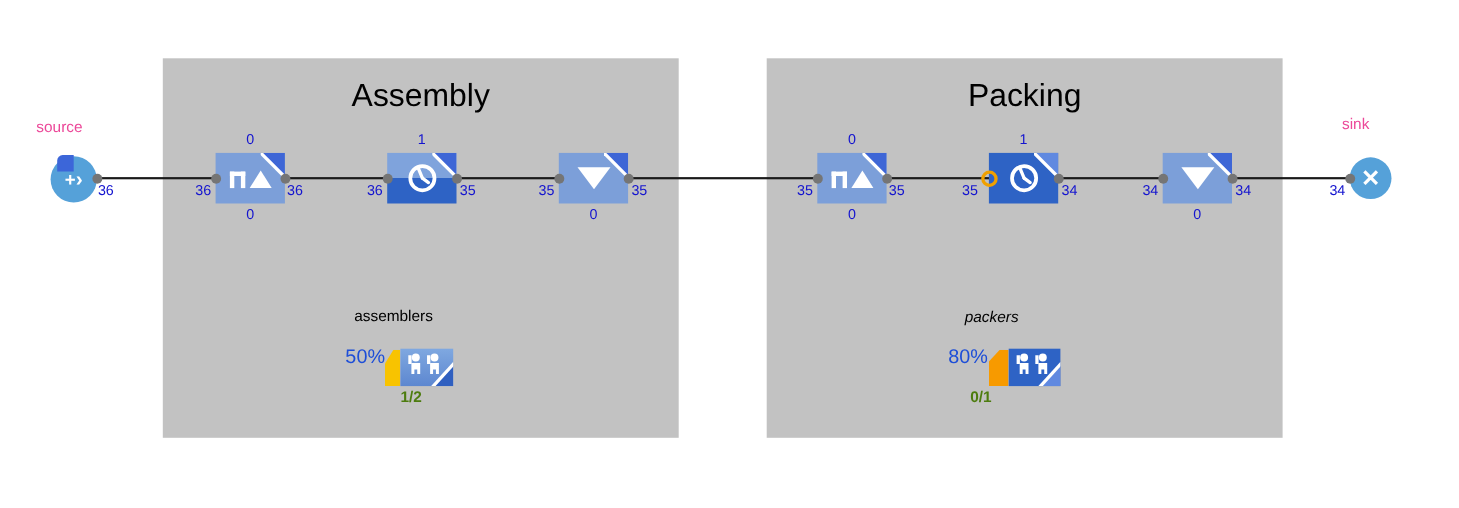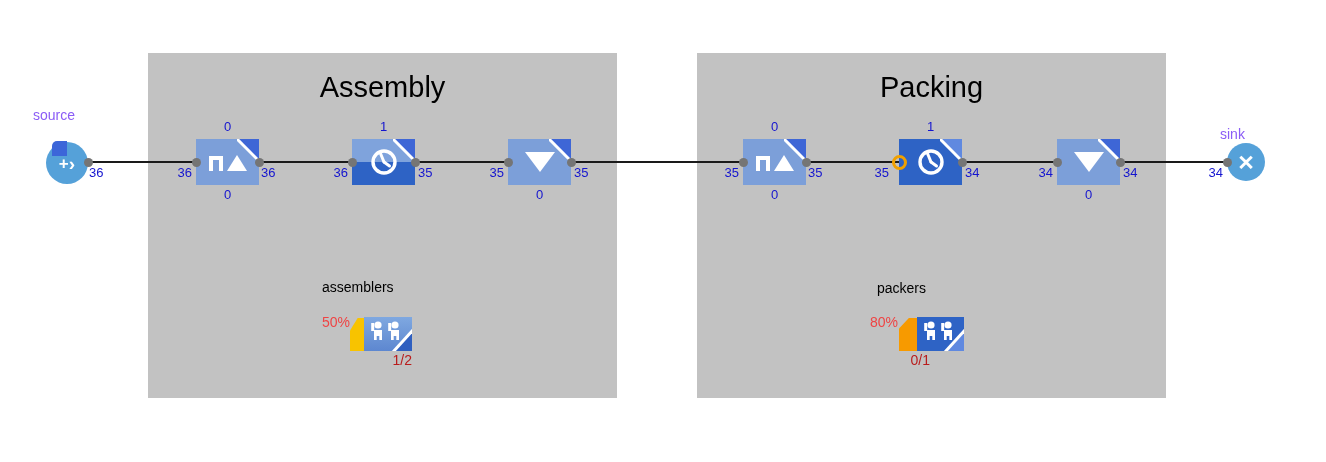--- a/index.html
+++ b/index.html
@@ -6,49 +6,49 @@
   #canvas{position:relative;width:1326px;height:462px;background:#fff;overflow:hidden;
           font-family:"Liberation Sans", sans-serif;}
   .panel{position:absolute;top:53px;width:469px;height:345px;background:#c2c2c2;}
   .panel-title{position:absolute;top:17px;left:0;width:100%;text-align:center;
                font-size:29px;color:#000;line-height:34px;}
   .flowline{position:absolute;top:161px;left:87px;width:1141px;height:2px;background:#1a1a1a;}
   .node-circle{position:absolute;border-radius:50%;background:#55a1d9;display:flex;
                align-items:center;justify-content:center;color:#fff;}
   .src-badge{position:absolute;left:52px;top:141px;width:15px;height:15px;background:#3c66d9;
              border-radius:5px 0 0 0;}
-  .node-label{position:absolute;font-size:14px;color:#8b5cf6;}
+  .node-label{position:absolute;font-size:14px;color:#ec4899;}
   .block{position:absolute;top:139px;width:63px;height:46px;display:flex;
          align-items:center;justify-content:center;}
   .b-light{background:#7c9fd9;}
   .b-dark{background:#2e63c5;}
   .b-split{background:linear-gradient(to bottom,#7fa3dc 0 49%,#2e63c5 49% 100%);}
   .fold{position:absolute;top:0;right:0;}
   .seize-glyph{display:flex;align-items:flex-end;gap:4px;margin-top:2px;}
   .pi{width:14px;height:15px;box-sizing:border-box;border-top:4px solid #fff;
       border-left:4px solid #fff;border-right:4px solid #fff;}
   .tri-up{width:0;height:0;border-left:10px solid transparent;
           border-right:10px solid transparent;border-bottom:16px solid #fff;}
   .tri-down{width:0;height:0;border-left:15px solid transparent;
             border-right:15px solid transparent;border-top:20px solid #fff;}
   .port{position:absolute;top:158px;width:9px;height:9px;border-radius:50%;background:#757575;}
   .port-ring{position:absolute;top:155px;width:9px;height:9px;border:3px solid #f0a000;
              border-radius:50%;background:transparent;}
   .num{position:absolute;font-size:13px;color:#1414cf;white-space:nowrap;}
   .num-r{text-align:right;}
   .num-c{text-align:center;}
   .res-label{position:absolute;font-size:14px;color:#000;}
-  .res-pct{position:absolute;font-size:14px;color:#ef4444;text-align:right;}
+  .res-pct{position:absolute;font-size:18px;color:#1d4ed8;text-align:right;}
   .gauge{position:absolute;}
   .g-yellow{background:#f8c300;clip-path:polygon(0 38%,55% 0,100% 0,100% 100%,0 100%);}
   .g-orange{background:#f79a00;clip-path:polygon(0 32%,55% 0,100% 0,100% 100%,0 100%);}
   .res-icon{position:absolute;display:flex;align-items:center;justify-content:center;}
   .res-assemblers{background:linear-gradient(to bottom,#7fa8e0,#5d87d0);}
   .res-packers{background:#2e63c5;}
-  .res-count{position:absolute;font-size:14px;color:#b91c1c;text-align:right;}
+  .res-count{position:absolute;font-size:14px;color:#4d7c0f;text-align:left;font-weight:bold;}
 </style>
 </head>
 <body>
 
 <div id="canvas">
 
   <div class="panel" style="left:697px;">
     <div class="panel-title">Packing</div>
   </div>
   <div class="panel" style="left:148px;">
@@ -57,21 +57,21 @@
 
   <div class="flowline"></div>
 
   <div class="node-label" style="left:33px;top:107px;">source</div>
   <div class="node-circle" style="left:46px;top:142px;width:42px;height:42px;">
     <span style="font-weight:bold;font-size:17px;line-height:1;">+</span>
     <span style="font-weight:bold;font-size:19px;line-height:1;">›</span>
   </div>
   <div class="src-badge"></div>
 
-  <div class="node-label" style="left:1220px;top:126px;">sink</div>
+  <div class="node-label" style="left:1220px;top:104px;">sink</div>
   <div class="node-circle" style="left:1227px;top:143px;width:38px;height:38px;">
     <span style="font-weight:bold;font-size:21px;line-height:1;">✕</span>
   </div>
 
   <div class="block b-light" style="left:196px;">
     <span class="seize-glyph">
       <span class="pi"></span>
         <span class="tri-up"></span>
     </span>
     <svg class="fold" width="22" height="22" style="color:#3e66d6">
@@ -188,21 +188,21 @@
         <circle cx="31" cy="8" r="3.6"></circle>
         <path d="M27,13 h8 v10 h-2.7 v-4 h-2.6 v4 H27 z"></path>
         <path d="M24.2,14 v-8 h3 v8 z"></path>
       </g>
       <polygon points="48,16 48,34 31,34" fill="#2f5fc0"></polygon>
       <line x1="29" y1="35" x2="49" y2="13" stroke="#fff" stroke-width="3"></line>
     </svg>
   </div>
   <div class="res-count" style="left:364px;top:352px;width:48px;">1/2</div>
 
-  <div class="res-label" style="left:877px;top:280px;">packers</div>
+  <div class="res-label" style="left:877px;top:280px;font-style:italic;">packers</div>
   <div class="res-pct" style="left:860px;top:314px;width:38px;">80%</div>
   <div class="gauge g-orange" style="left:899px;top:318px;width:18px;height:33px;"></div>
   <div class="res-icon res-packers" style="left:917px;top:317px;width:47px;height:34px;">
     <svg width="47" height="34" viewBox="0 0 47 34">
       <g fill="#fff">
         <circle cx="14" cy="8" r="3.6"></circle>
         <path d="M10,13 h8 v10 h-2.7 v-4 h-2.6 v4 H10 z"></path>
         <path d="M7.2,14 v-8 h3 v8 z"></path>
         <circle cx="31" cy="8" r="3.6"></circle>
         <path d="M27,13 h8 v10 h-2.7 v-4 h-2.6 v4 H27 z"></path>

